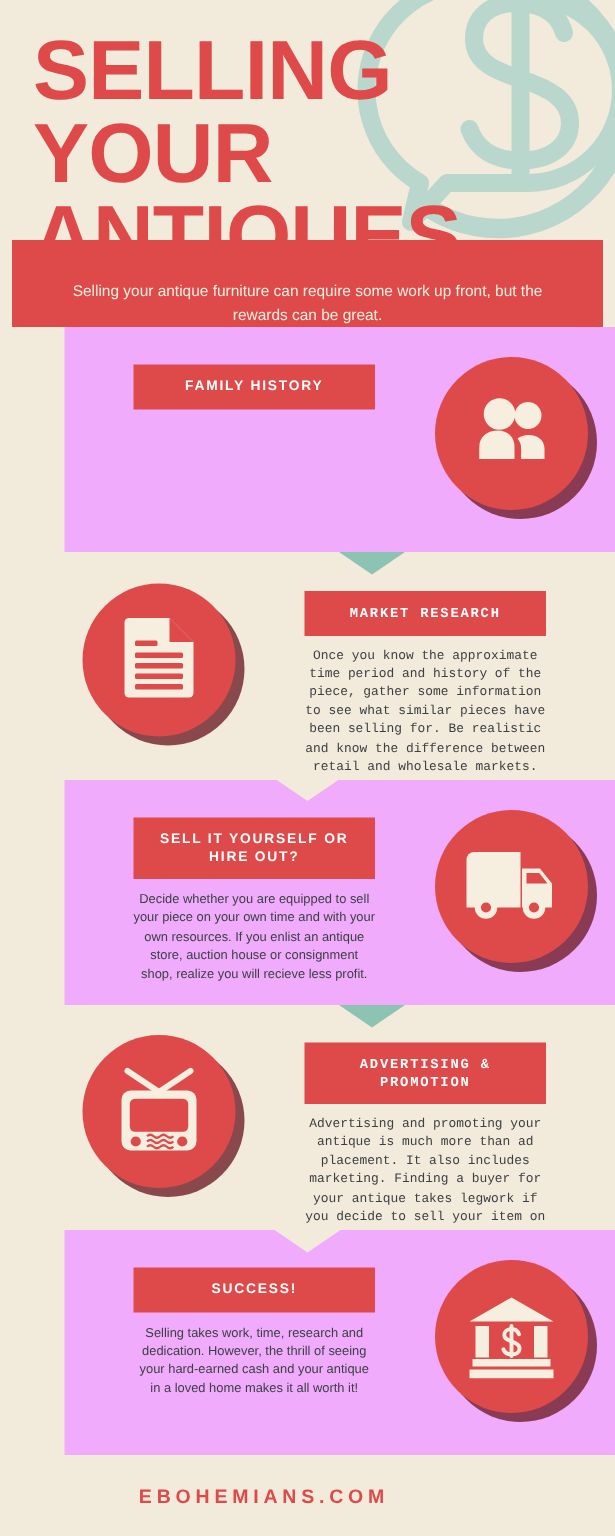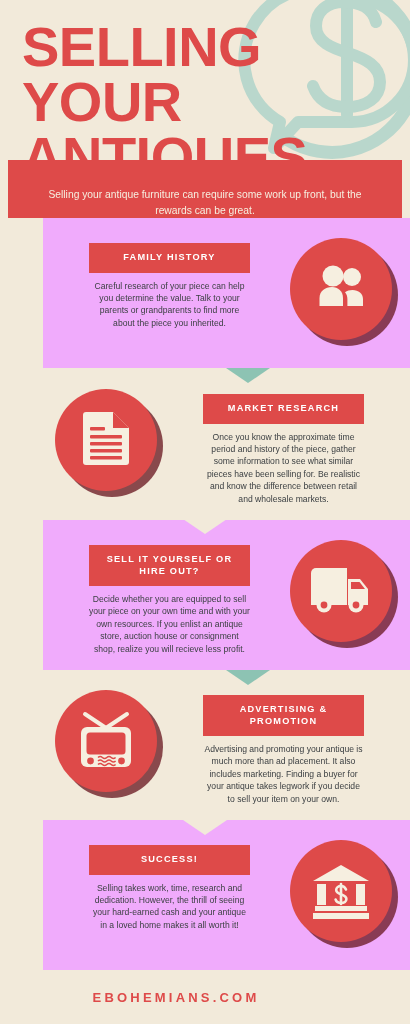--- a/index.html
+++ b/index.html
@@ -65,21 +65,21 @@
   }
 
   
   .band {
     position: absolute;
     left: 0;
     width: 410px;
     height: 150px;
   }
   .band.teal  { background: #f0abfc; margin-left: 43px; }
-  .band.cream { background: #F2EADA; }
+  .band.cream { background: #F2EADA; font-family: Liberation Mono, monospace; }
 
   
   .band .notch {
     position: absolute;
     left: 50%;
     bottom: -15px;
     margin-left: -22px;
     width: 0; height: 0;
     border-left: 22px solid transparent;
     border-right: 22px solid transparent;
@@ -188,21 +188,20 @@
 
   <div class="intro-banner">
     <div class="intro-text">Selling your  antique furniture can require some work up front, but the rewards can be great.</div>
   </div>
 
   <div class="band teal" style="top:218px">
     <div class="notch"></div>
 
     <div class="textblock left">
       <div class="badge">FAMILY HISTORY</div>
-      <div class="body-text">Careful research of your piece can help you determine the value. Talk to your parents or grandparents to find more about the piece you inherited.</div>
     </div>
 
     <div class="icon-wrap right">
       <div class="icon-shadow"></div>
       <div class="icon-circle">
         <svg width="58" height="58" viewBox="0 0 58 58">
           <circle cx="21" cy="16" r="10.5" fill="#F6EFE0"></circle>
           <circle cx="40" cy="17" r="9" fill="#F6EFE0"></circle>
           <path d="M31 46 L31 38 C31 31 26 27 20 27 C13 27 7.5 31 7.5 38 L7.5 46 Z" fill="#F6EFE0"></path>
           <path d="M51 46 L51 39 C51 33.5 46.5 30 40.5 30 C37.5 30 35 30.8 33 32.3 C34.6 34.2 35.4 36.2 35.4 39 L35.4 46 Z" fill="#F6EFE0"></path>

